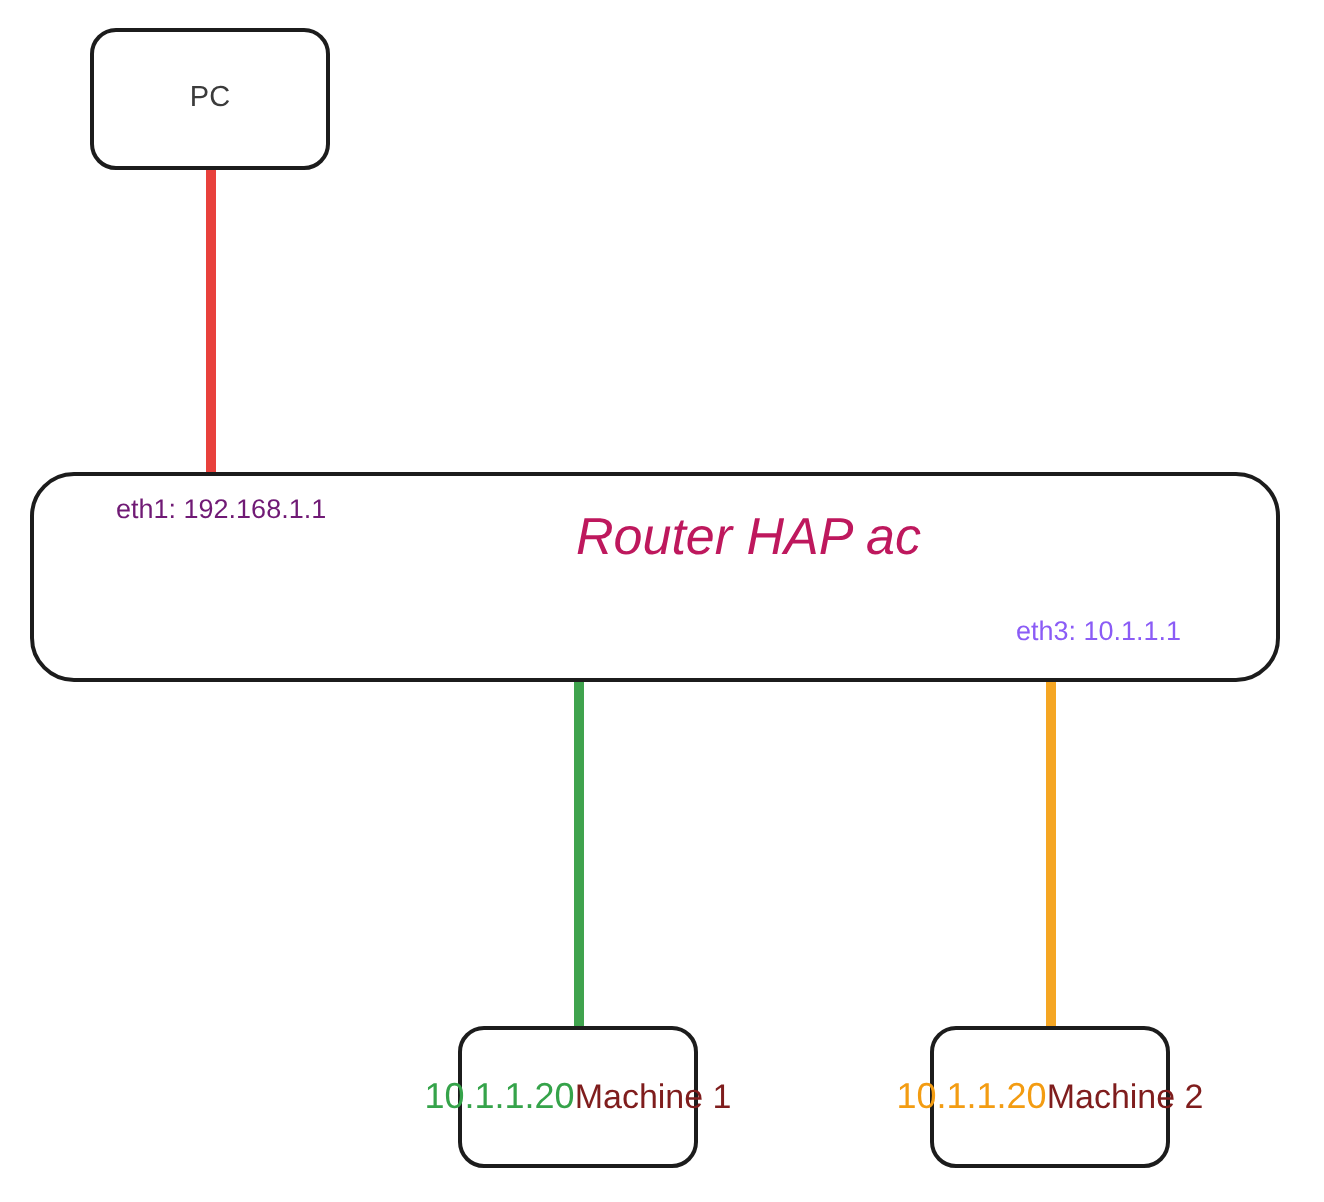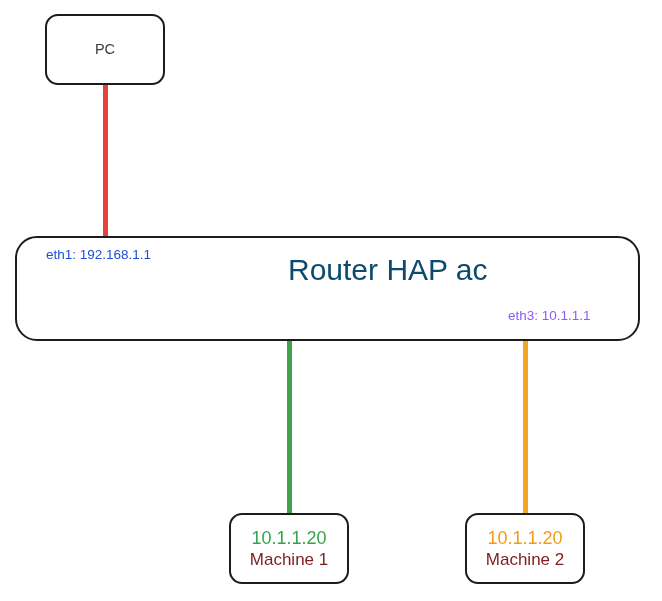--- a/index.html
+++ b/index.html
@@ -20,21 +20,21 @@
   }
 
   
   .node {
     position: absolute;
     box-sizing: border-box;
     background: #ffffff;
     border: 2.4px solid #1c1c1c;
     border-radius: 13px;
     display: flex;
-    flex-direction: column;
+    flex-direction: row;
     align-items: center;
     justify-content: center;
     z-index: 3;
   }
   .node .line1,
   .node .line2 {
     display: block;
     white-space: nowrap;
     line-height: 1.25;
   }
@@ -88,38 +88,39 @@
     box-sizing: border-box;
     background: #ffffff;
     border: 2.6px solid #1c1c1c;
     border-radius: 22px;
     z-index: 3;
   }
   #router-title {
     position: absolute;
     left: 288px;
     top: 253px;
-    font-size: 30px;
-    color: #0c4a6e;
+    font-size: 26px;
+    color: #be185d;
     white-space: nowrap;
     z-index: 4;
+    font-style: italic;
   }
 
   
   .iface-label {
     position: absolute;
     font-size: 13.5px;
     line-height: 1.72;
     white-space: nowrap;
     z-index: 4;
   }
   #iface-eth1 {
-    left: 46px;
+    left: 58px;
     top: 243px;
-    color: #1d4ed8;
+    color: #701a75;
   }
   #iface-eth2 {
     left: 228px;
     top: 292px;
     color: #35a34a;
   }
   #iface-eth3 {
     left: 468px;
     top: 304px;
     color: #8b5cf6;

